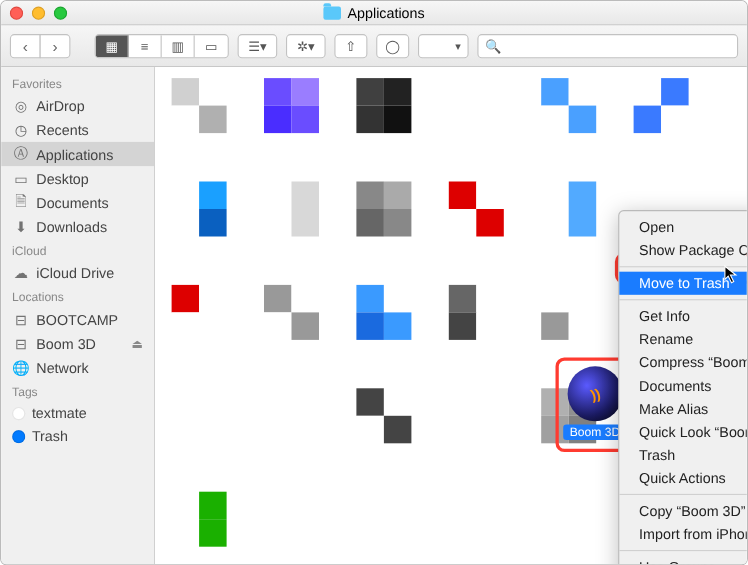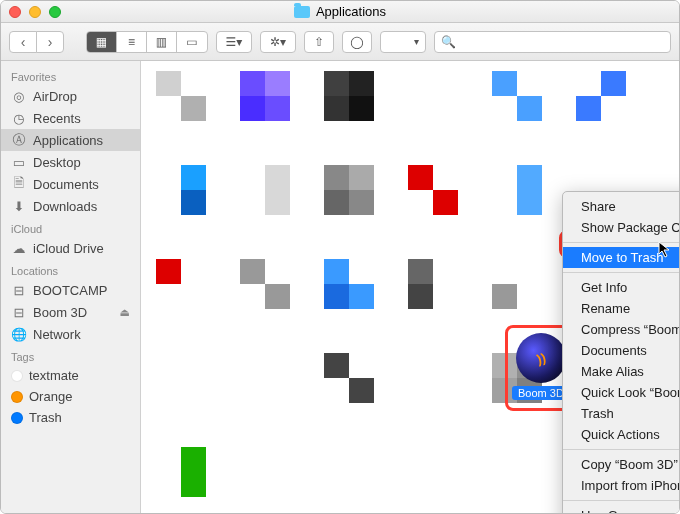--- a/index.html
+++ b/index.html
@@ -135,24 +135,20 @@
         <div class="sb-item">
           <span class="sb-icon">🌐</span>
           <span>Network</span>
         </div>
         <div class="sb-header">Tags</div>
         <div class="sb-item">
           <span class="tag-dot" style="background: rgb(255, 255, 255);"></span>
           <span>textmate</span>
         </div>
         <div class="sb-item">
-          <span class="tag-dot" style="background: rgb(255, 149, 0);"></span>
-          <span>Orange</span>
-        </div>
-        <div class="sb-item">
           <span class="tag-dot" style="background: rgb(0, 122, 255);"></span>
           <span>Trash</span>
         </div>
       </div>
 
   <div class="content">
    <div class="icons-grid" id="grid">
           <div class="app-icon">
             <div class="icon-img">
               <div class="px">
@@ -460,21 +456,21 @@
             <span style="transform:rotate(-15deg)">))</span>
           </div>
     <div class="boom3d-label">Boom 3D</div>
    </div>
 
    <div class="highlight-box highlight1"></div>
    <div class="highlight-box highlight2"></div>
 
    <div class="ctx-menu" id="ctxmenu">
           <div class="ctx-item">
-            <span>Share</span>
+            <span>Open</span>
           </div>
           <div class="ctx-item">
             <span>Show Package Contents</span>
           </div>
           <div class="ctx-sep"></div>
           <div class="ctx-item highlighted">
             <span>Move to Trash</span>
           </div>
           <div class="ctx-sep"></div>
           <div class="ctx-item">

